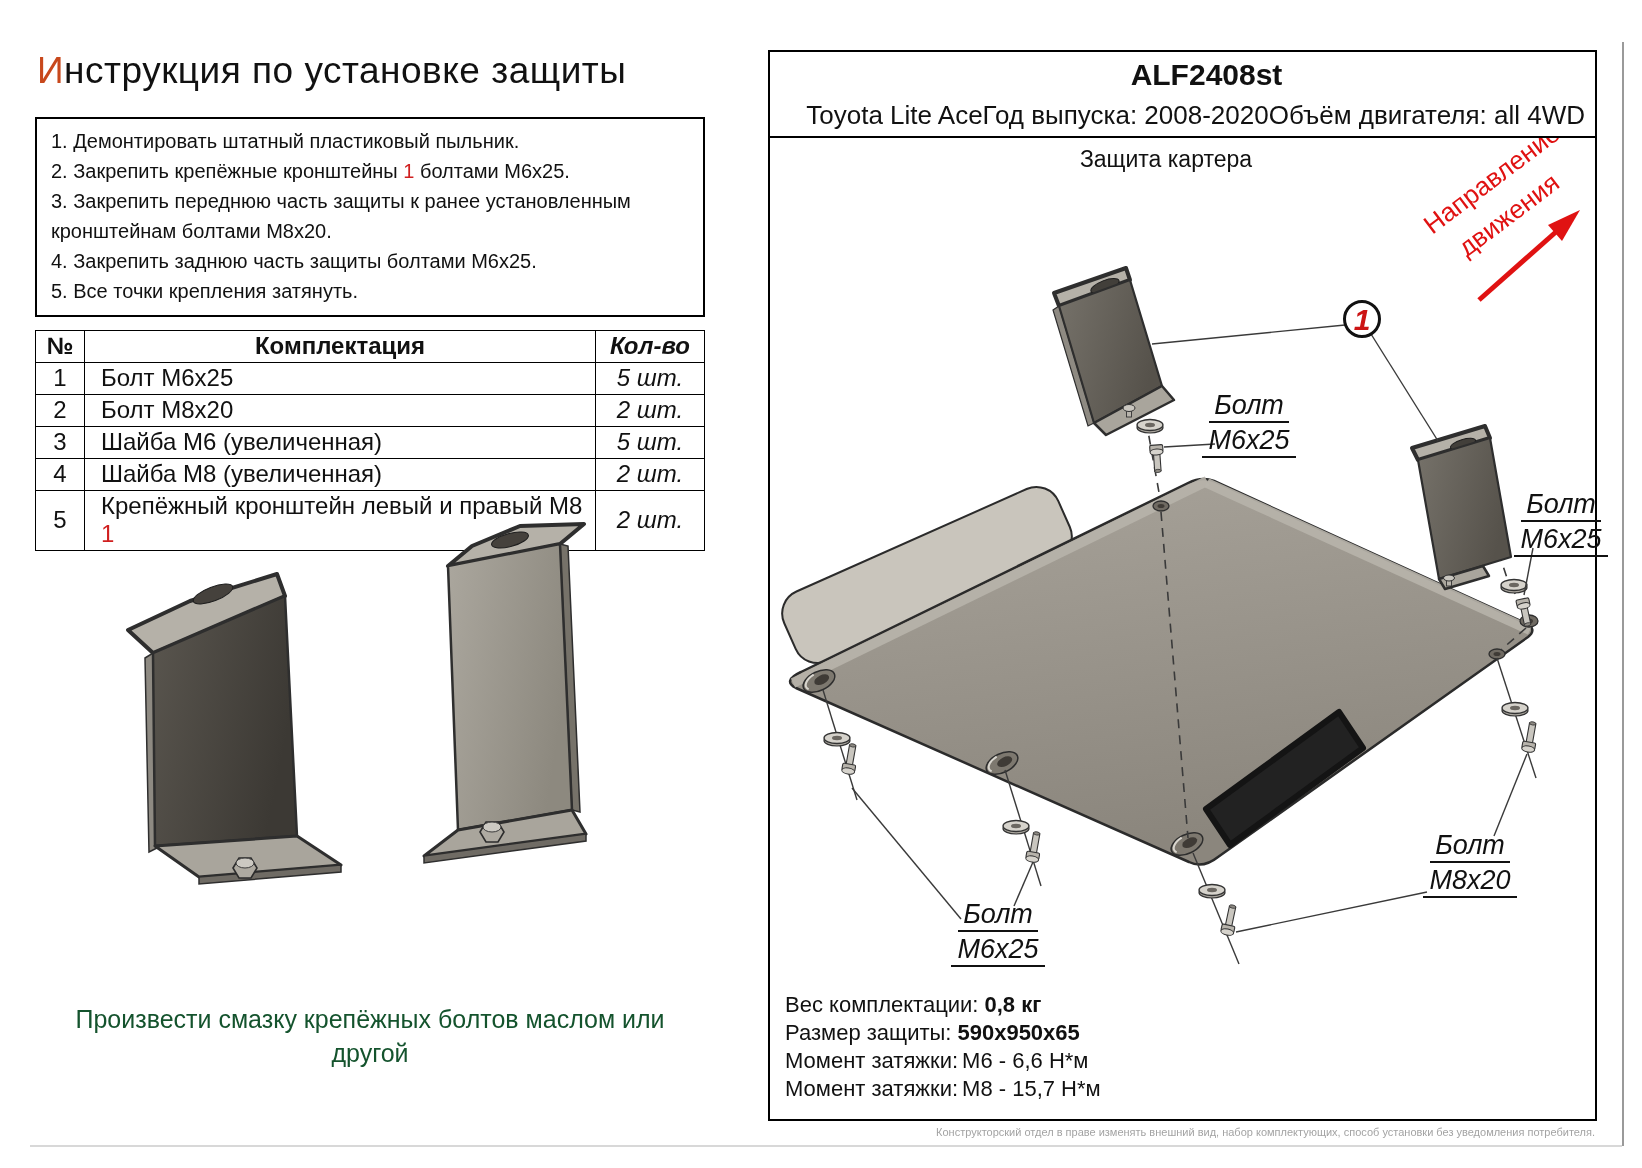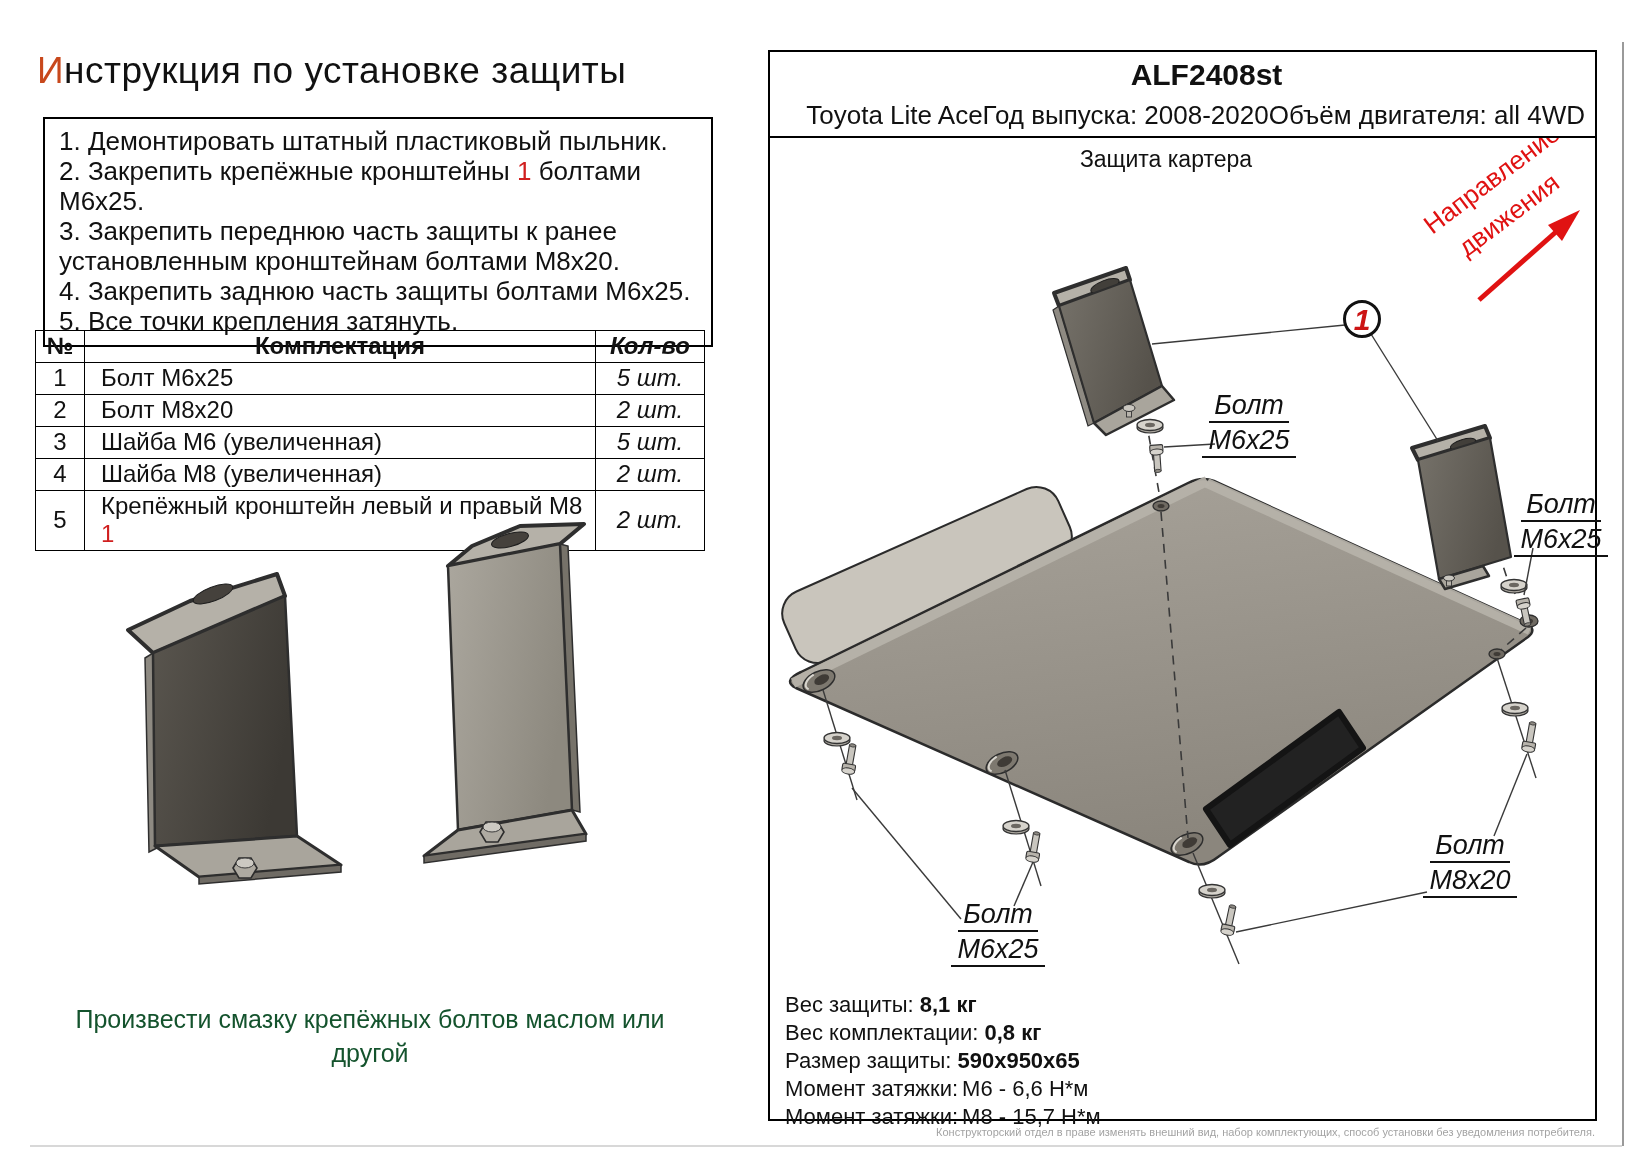--- a/index.html
+++ b/index.html
@@ -2,22 +2,22 @@
 <html><head>
 <meta charset="utf-8">
 <style>
   html,body{margin:0;padding:0;}
   body{width:1642px;height:1168px;position:relative;background:#fff;
        font-family:"Liberation Sans", sans-serif;color:#111;overflow:hidden;}
   .abs{position:absolute;}
   
   .page-title{left:37px;top:38px;font-size:37px;font-weight:400;letter-spacing:.5px;white-space:nowrap;margin-top:12px;}
   .page-title .tfirst{color:#c8481c;}
-  .instr-box{left:43px;top:117px;width:670px;box-sizing:border-box;border:2px solid #000;
-             padding:7px 12px 9px 14px;font-size:26px;line-height:30px;}
+  .instr-box{left:35px;top:117px;width:670px;box-sizing:border-box;border:2px solid #000;
+             padding:7px 12px 9px 14px;font-size:20px;line-height:30px;}
   .red-inline{color:#d01f1f;}
   table.parts{left:35px;top:330px;width:670px;border-collapse:collapse;position:absolute;
               font-size:24px;table-layout:fixed;}
   table.parts th,table.parts td{border:1.6px solid #000;padding:1px 0 2px 0;height:25px;}
   table.parts .c-num{width:48px;text-align:center;}
   table.parts .c-name{text-align:left;padding-left:16px;}
   table.parts th.c-name{text-align:center;padding-left:0;}
   table.parts .c-qty{width:108px;text-align:center;font-style:italic;}
   .red-note{left:35px;top:1002px;width:670px;text-align:center;color:#14532d;
             font-size:25px;line-height:34px;}
@@ -339,21 +339,20 @@
 
       <g>
         <text class="dirtxt" transform="translate(760,48) rotate(-37)">Направление</text>
         <text class="dirtxt" transform="translate(777,84) rotate(-37)">движения</text>
         <line x1="742" y1="162" x2="820" y2="93" stroke="#e01212" stroke-width="5"></line>
         <polygon points="843,72 825,103 811,87" fill="#e01212"></polygon>
       </g>
     </svg>
 
     <div class="specs">
-      <div><span>Вес защиты:</span><span class="v">8,1 кг</span></div>
       <div><span>Вес комплектации:</span><span class="v">0,8 кг</span></div>
       <div><span>Размер защиты:</span><span class="v">590x950x65</span></div>
       <div><span>Момент затяжки:</span><span class="vn">М6 - 6,6 Н*м</span></div>
       <div><span>Момент затяжки:</span><span class="vn">М8 - 15,7 Н*м</span></div>
     </div>
   </div>
 </div>
 
 <div class="abs footer">Конструкторский отдел в праве изменять внешний вид, набор комплектующих, способ установки без уведомления потребителя.</div>
 <div class="abs edge-right"></div>

